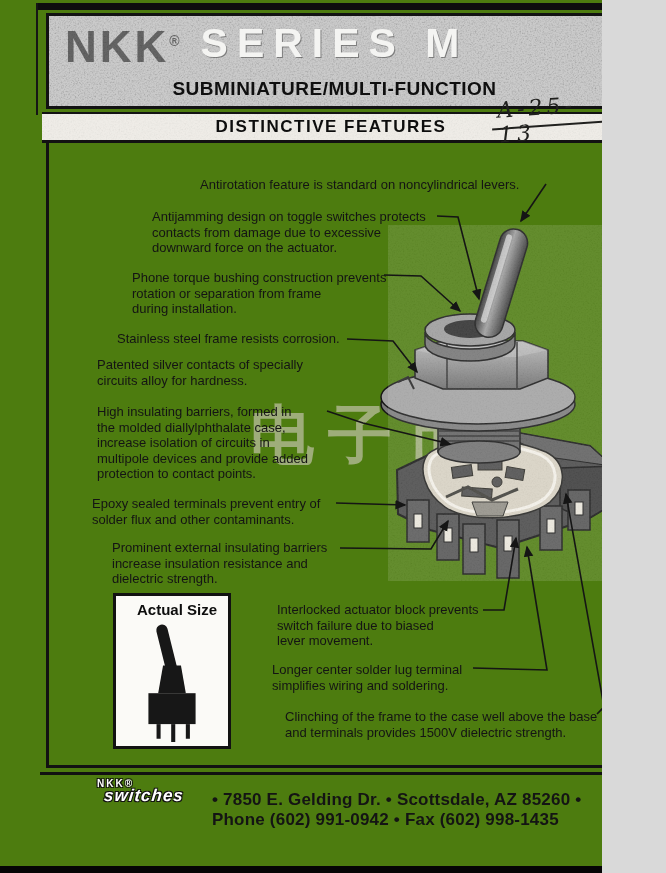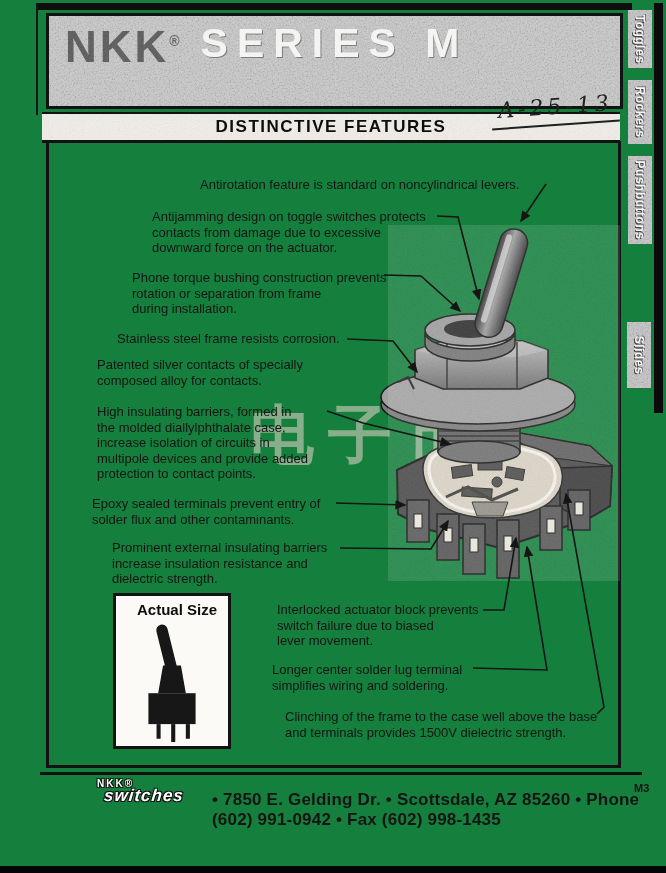--- a/index.html
+++ b/index.html
@@ -1,16 +1,16 @@
 <!DOCTYPE html>
 <html><head>
 <meta charset="utf-8">
 <style>
   html,body{margin:0;padding:0;background:#d9d9d9;}
-  .page{position:relative;width:666px;height:873px;background:#15803d;overflow:hidden;
+  .page{position:relative;width:602px;height:873px;background:#4d7c0f;overflow:hidden;
         font-family:"Liberation Sans", sans-serif;color:#1a1a1a;}
   
   .top-bar{position:absolute;left:38px;top:3px;width:594px;height:7px;background:#0e0e0e;}
   .left-line{position:absolute;left:36px;top:3px;width:2px;height:112px;background:#161616;}
   .right-strip{position:absolute;left:654px;top:3px;width:9px;height:410px;background:#0a0a0a;}
   .bottom-bar{position:absolute;left:0;top:866px;width:666px;height:7px;background:#050505;}
   
   .header-box{position:absolute;left:46px;top:13px;width:571px;height:90px;
               border:3px solid #121212;background:#969696;overflow:hidden;}
   .noise-svg{position:absolute;left:0;top:0;width:100%;height:100%;display:block;}
@@ -93,20 +93,21 @@
   <div class="top-bar"></div>
   <div class="left-line"></div>
 
   <div class="header-box">
     <svg class="noise-svg">
       <rect width="100%" height="100%" fill="#969696"></rect>
       <rect width="100%" height="100%" filter="url(#grainF)" opacity="0.5"></rect>
     </svg>
     <div class="brand"><span>NKK</span><sup>®</sup></div>
     <div class="series">SERIES M</div>
+    <div class="subtitle">SUBMINIATURE/MULTI-FUNCTION</div>
   </div>
 
   <div class="handwritten">A-25-13</div>
   <div class="handwritten-underline"></div>
 
   <div class="title-bar">
     <svg class="noise-svg">
       <rect width="100%" height="100%" fill="#ece9e3"></rect>
       <rect width="100%" height="100%" filter="url(#grainF)" opacity="0.16"></rect>
     </svg>
@@ -223,21 +224,21 @@
 
   <div class="feature f0">Antirotation feature is standard on noncylindrical levers.</div>
   <div class="feature f1">Antijamming design on toggle switches protects
 contacts from damage due to excessive
 downward force on the actuator.</div>
   <div class="feature f2">Phone torque bushing construction prevents
 rotation or separation from frame
 during installation.</div>
   <div class="feature f3">Stainless steel frame resists corrosion.</div>
   <div class="feature f4">Patented silver contacts of specially
-composed alloy for contacts.</div>
+circuits alloy for hardness.</div>
   <div class="feature f5">High insulating barriers, formed in
 the molded diallylphthalate case,
 increase isolation of circuits in
 multipole devices and provide added
 protection to contact points.</div>
   <div class="feature f6">Epoxy sealed terminals prevent entry of
 solder flux and other contaminants.</div>
   <div class="feature f7">Prominent external insulating barriers
 increase insulation resistance and
 dielectric strength.</div>

